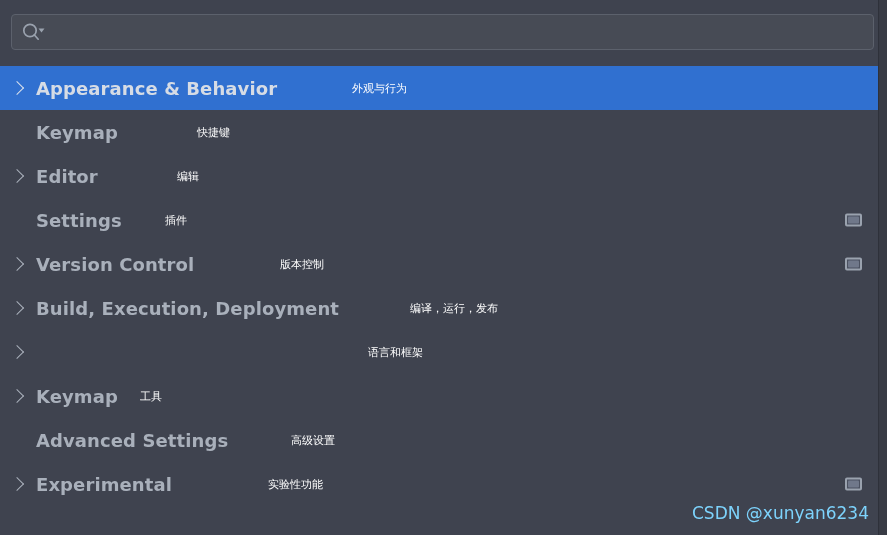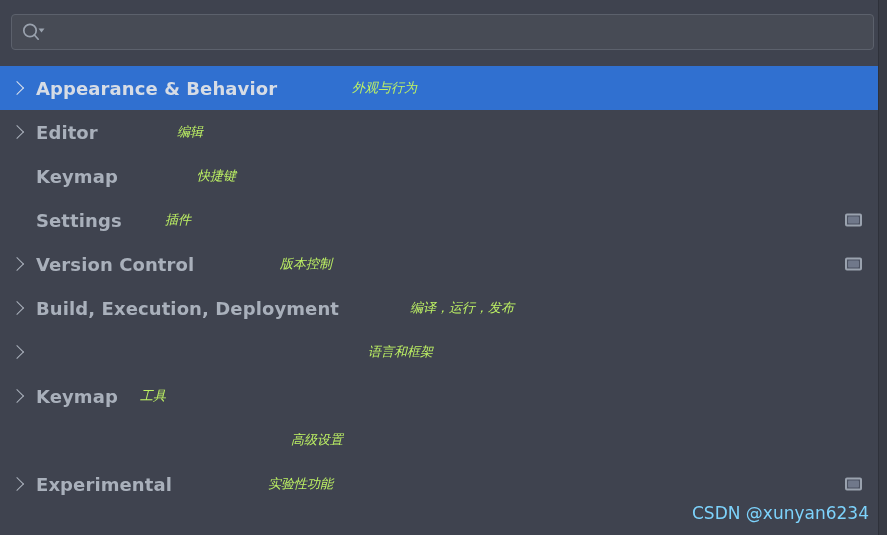--- a/index.html
+++ b/index.html
@@ -107,26 +107,25 @@
     font-weight: bold;
     white-space: nowrap;
     letter-spacing: 0.1px;
     flex: 0 0 auto;
   }
   .tree-row.selected .row-label {
     color: #d6dce5;
   }
 
   .row-note {
-    color: #bef264;
-    font-size: 13px;
+    color: #ffffff;
+    font-size: 11px;
     white-space: nowrap;
     position: absolute;
     font-family: "DejaVu Sans", "Liberation Sans", sans-serif;
-    font-style: italic;
   }
 
   .row-icon {
     position: absolute;
     right: 16px;
     top: 50%;
     transform: translateY(-50%);
     width: 17px;
     height: 13px;
     box-sizing: border-box;
@@ -173,30 +172,30 @@
 
 <div id="tree">
     <div class="tree-row selected">
       <div class="chevron-slot">
         <span class="chevron"></span>
       </div>
       <span class="row-label">Appearance &amp; Behavior</span>
       <span class="row-note" style="left: 352px;">外观与行为</span>
     </div>
     <div class="tree-row">
-      <div class="chevron-slot">
-        <span class="chevron"></span>
-      </div>
-      <span class="row-label">Editor</span>
-      <span class="row-note" style="left: 177px;">编辑</span>
-    </div>
-    <div class="tree-row">
       <div class="chevron-slot"></div>
       <span class="row-label">Keymap</span>
       <span class="row-note" style="left: 197px;">快捷键</span>
+    </div>
+    <div class="tree-row">
+      <div class="chevron-slot">
+        <span class="chevron"></span>
+      </div>
+      <span class="row-label">Editor</span>
+      <span class="row-note" style="left: 177px;">编辑</span>
     </div>
     <div class="tree-row">
       <div class="chevron-slot"></div>
       <span class="row-label">Settings</span>
       <span class="row-note" style="left: 165px;">插件</span>
       <span class="row-icon"></span>
     </div>
     <div class="tree-row">
       <div class="chevron-slot">
         <span class="chevron"></span>
@@ -220,20 +219,21 @@
     </div>
     <div class="tree-row">
       <div class="chevron-slot">
         <span class="chevron"></span>
       </div>
       <span class="row-label">Keymap</span>
       <span class="row-note" style="left: 140px;">工具</span>
     </div>
     <div class="tree-row">
       <div class="chevron-slot"></div>
+      <span class="row-label">Advanced Settings</span>
       <span class="row-note" style="left: 291px;">高级设置</span>
     </div>
     <div class="tree-row">
       <div class="chevron-slot">
         <span class="chevron"></span>
       </div>
       <span class="row-label">Experimental</span>
       <span class="row-note" style="left: 268px;">实验性功能</span>
       <span class="row-icon"></span>
     </div>

